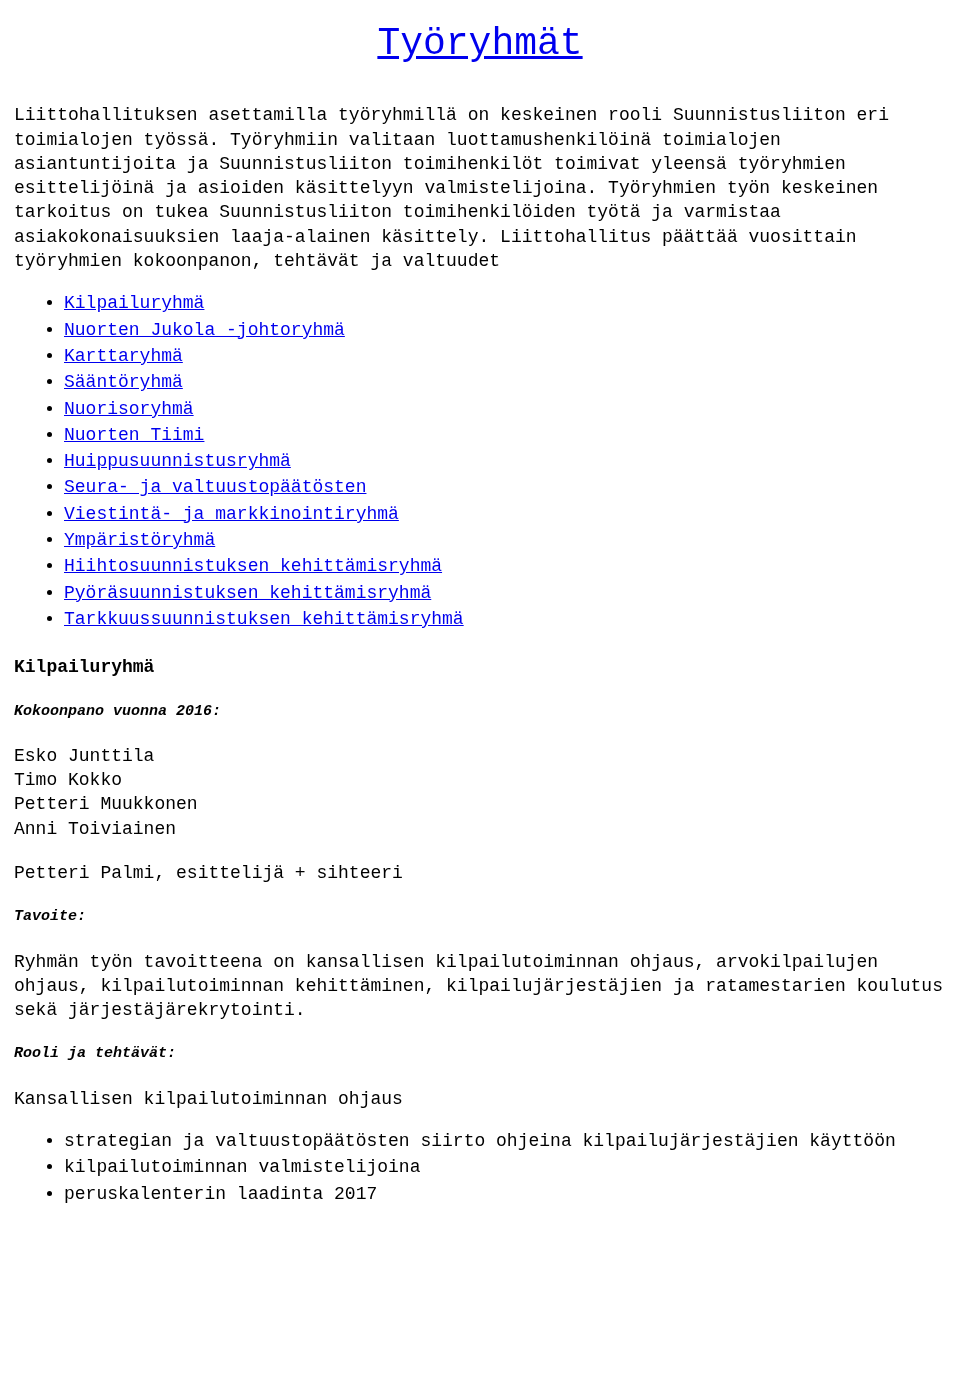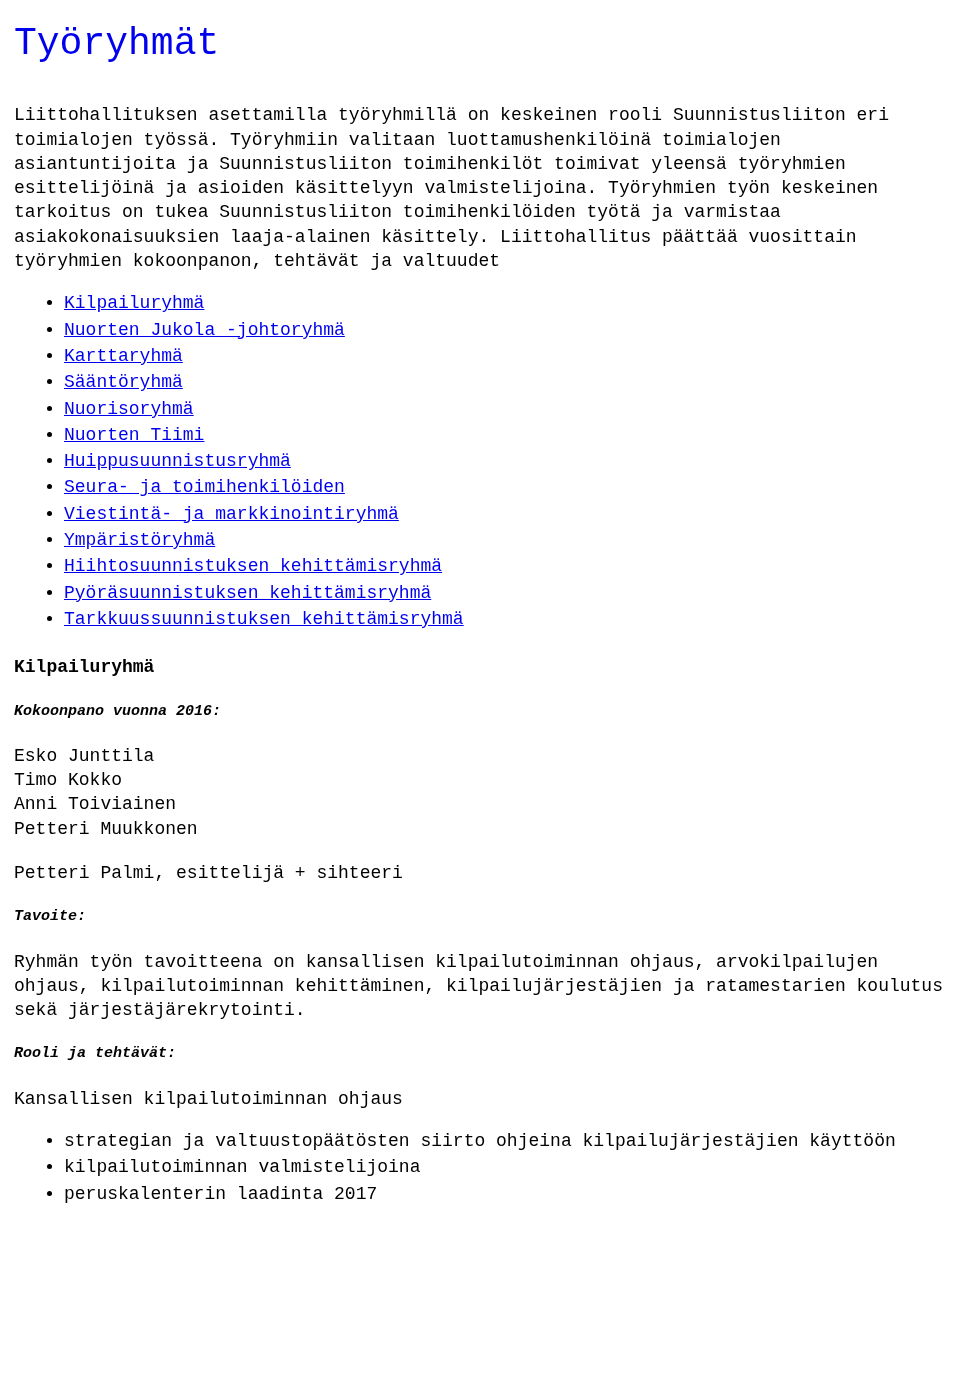--- a/index.html
+++ b/index.html
@@ -14,21 +14,23 @@
     padding: 0 14px 30px 14px;
     line-height: 1.35;
     width: 960px;
     box-sizing: border-box;
   }
   h1.page-title {
     font-family: "Courier New", Courier, monospace;
     font-size: 38px;
     font-weight: normal;
     color: #0000ee;
+    text-decoration: underline;
     margin: 18px 0 34px 0;
+    text-align: center;
   }
   p {
     margin: 0 0 18px 0;
   }
   ul {
     margin: 0 0 22px 0;
     padding-left: 50px;
   }
   li {
     margin: 2px 0;
@@ -63,37 +65,37 @@
 <p>Liittohallituksen asettamilla työryhmillä on keskeinen rooli Suunnistusliiton eri toimialojen työssä. Työryhmiin valitaan luottamushenkilöinä toimialojen asiantuntijoita ja Suunnistusliiton toimihenkilöt toimivat yleensä työryhmien esittelijöinä ja asioiden käsittelyyn valmistelijoina. Työryhmien työn keskeinen tarkoitus on tukea Suunnistusliiton toimihenkilöiden työtä ja varmistaa asiakokonaisuuksien laaja-alainen käsittely. Liittohallitus päättää vuosittain työryhmien kokoonpanon, tehtävät ja valtuudet</p>
 
 <ul>
   <li><span class="link">Kilpailuryhmä</span></li>
   <li><span class="link">Nuorten Jukola -johtoryhmä</span></li>
   <li><span class="link">Karttaryhmä</span></li>
   <li><span class="link">Sääntöryhmä</span></li>
   <li><span class="link">Nuorisoryhmä</span></li>
   <li><span class="link">Nuorten Tiimi</span></li>
   <li><span class="link">Huippusuunnistusryhmä</span></li>
-  <li><span class="link">Seura- ja toimihenkilöiden</span></li>
+  <li><span class="link">Seura- ja valtuustopäätösten</span></li>
   <li><span class="link">Viestintä- ja markkinointiryhmä</span></li>
   <li><span class="link">Ympäristöryhmä</span></li>
   <li><span class="link">Hiihtosuunnistuksen kehittämisryhmä</span></li>
   <li><span class="link">Pyöräsuunnistuksen kehittämisryhmä</span></li>
   <li><span class="link">Tarkkuussuunnistuksen kehittämisryhmä</span></li>
 </ul>
 
 <div class="section-heading">Kilpailuryhmä</div>
 
 <div class="sub-heading">Kokoonpano vuonna 2016:</div>
 
 <div class="member-block">
   <p>Esko Junttila</p>
   <p>Timo Kokko</p>
+  <p>Petteri Muukkonen</p>
   <p>Anni Toiviainen</p>
-  <p>Petteri Muukkonen</p>
 </div>
 
 <p>Petteri Palmi, esittelijä + sihteeri</p>
 
 <div class="sub-heading">Tavoite:</div>
 
 <p>Ryhmän työn tavoitteena on kansallisen kilpailutoiminnan ohjaus, arvokilpailujen ohjaus, kilpailutoiminnan kehittäminen, kilpailujärjestäjien ja ratamestarien koulutus sekä järjestäjärekrytointi.</p>
 
 <div class="sub-heading">Rooli ja tehtävät:</div>
 

